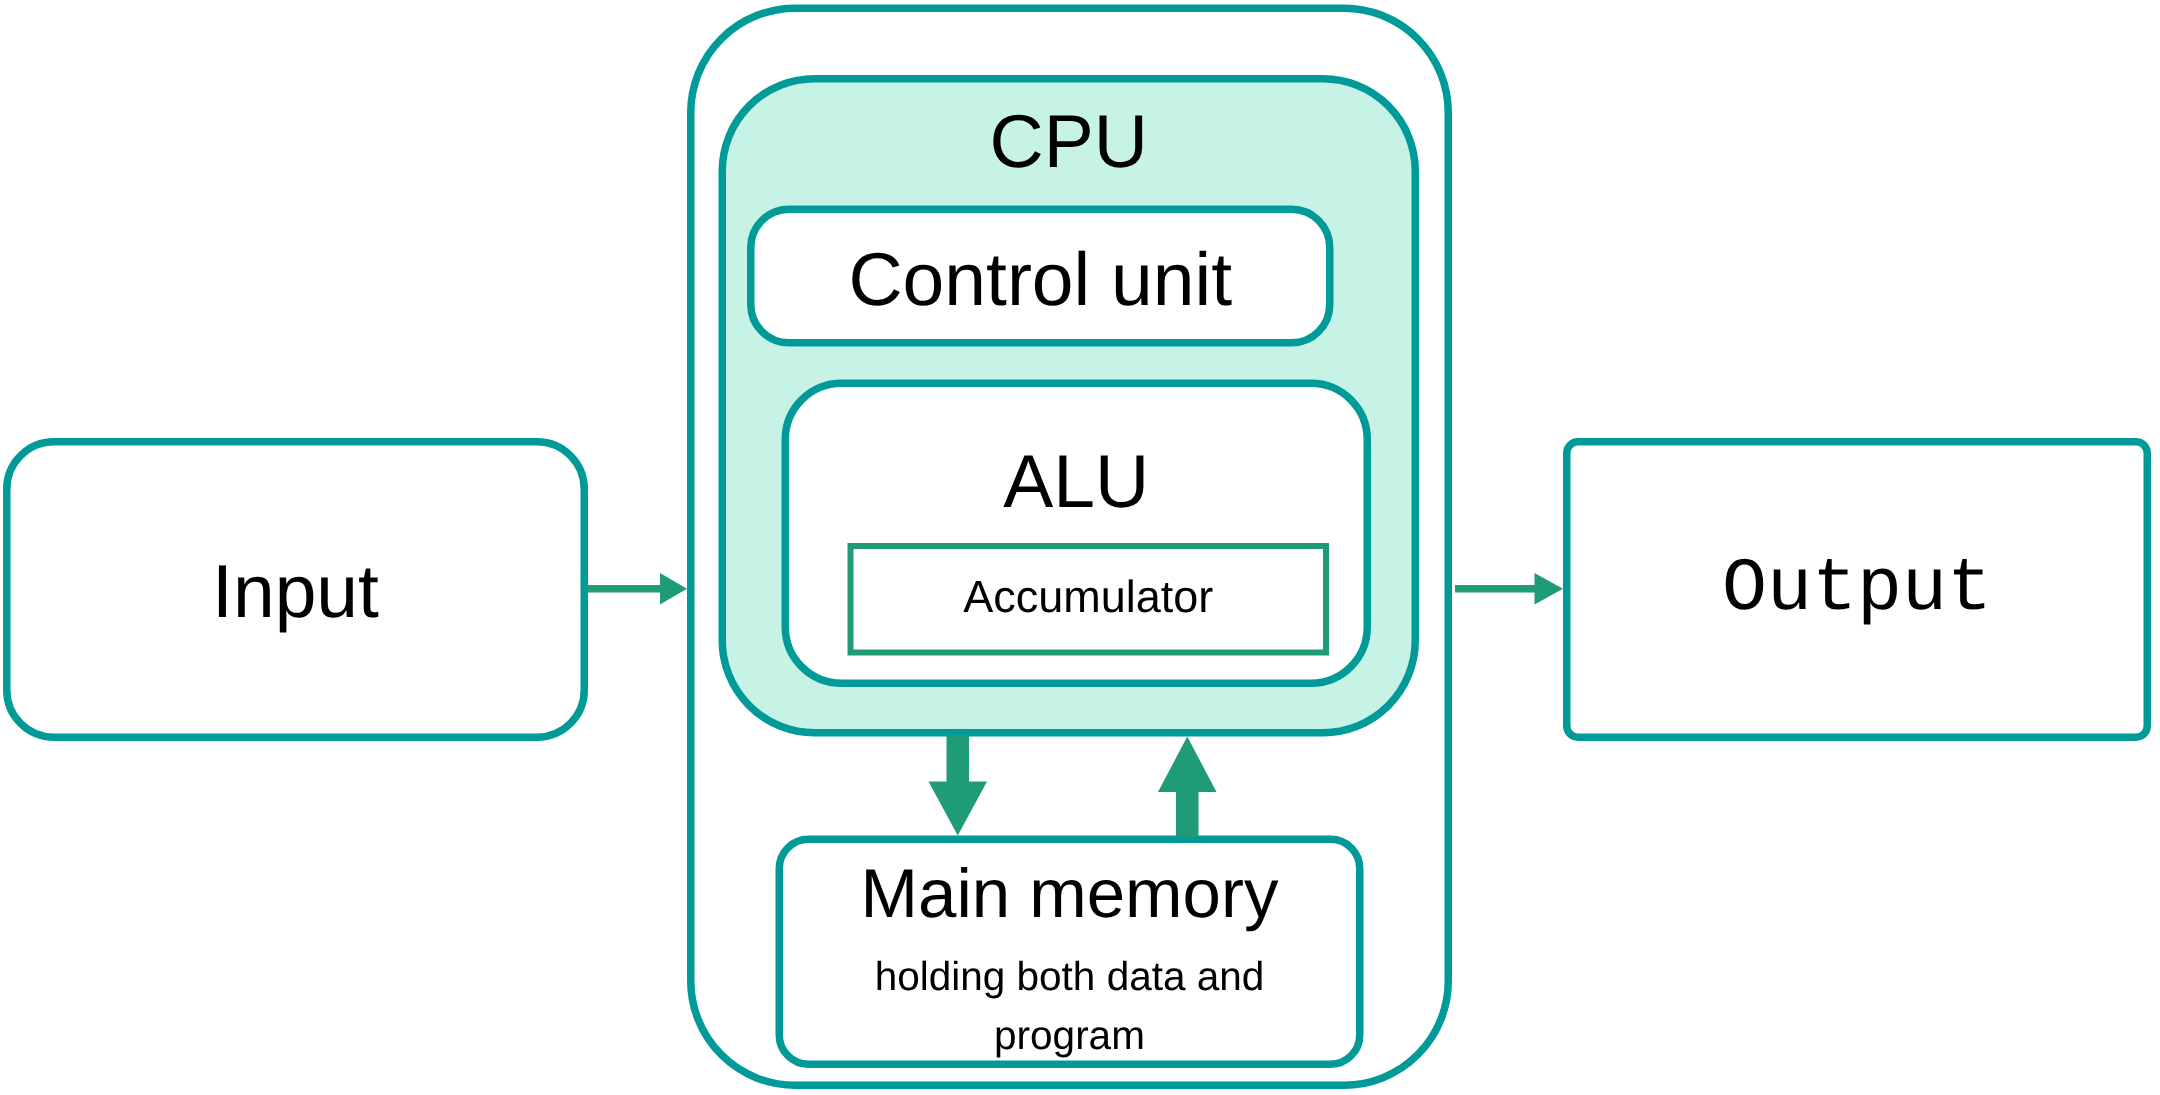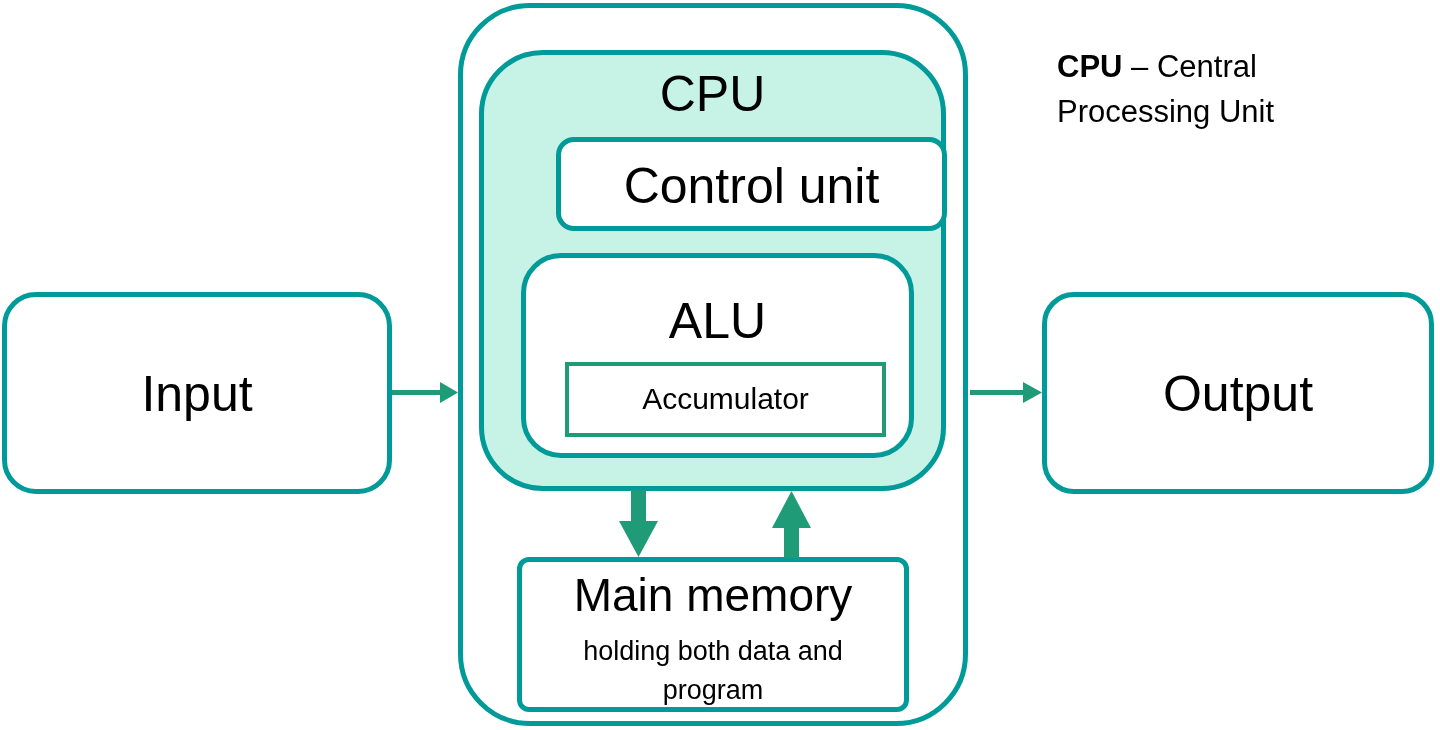--- a/index.html
+++ b/index.html
@@ -2,26 +2,26 @@
 <html><head>
 <meta charset="utf-8">
 <style>
   html, body { margin: 0; padding: 0; background: #ffffff; }
   body { width: 1440px; height: 730px; position: relative; overflow: hidden;
          font-family: "Liberation Sans", "DejaVu Sans", sans-serif; color: #000; }
   .box { position: absolute; box-sizing: border-box; border: 5px solid #009a98; background: #fff; }
   .txt { position: absolute; left: 0; right: 0; text-align: center; white-space: nowrap; }
   #outer { left: 458px; top: 3px; width: 510px; height: 723px; border-radius: 72px; }
   #cpu { left: 479px; top: 50px; width: 467px; height: 441px; border-radius: 64px; background: #c6f3e6; }
-  #control { left: 556px; top: 137px; width: 391px; height: 94px; border-radius: 18px; padding-left: 48px; }
+  #control { left: 498px; top: 137px; width: 391px; height: 94px; border-radius: 28px; padding-left: 48px; }
   #alu { left: 521px; top: 253px; width: 393px; height: 205px; border-radius: 40px; }
   #acc { left: 565px; top: 362px; width: 321px; height: 75px; border: 4px solid #1f9b78; border-radius: 0; }
-  #mem { left: 517px; top: 557px; width: 392px; height: 155px; border-radius: 12px; }
+  #mem { left: 517px; top: 557px; width: 392px; height: 155px; border-radius: 22px; }
   #input { left: 2px; top: 292px; width: 390px; height: 202px; border-radius: 34px; }
-  #output { left: 1042px; top: 292px; width: 392px; height: 202px; border-radius: 32px; }
+  #output { left: 1042px; top: 292px; width: 392px; height: 202px; border-radius: 10px; font-family: Liberation Mono, monospace; }
   .big { font-size: 50px; }
   .mid { font-size: 46px; }
   .small { font-size: 30px; }
   .tiny { font-size: 27px; }
   #legend { position: absolute; left: 1057px; top: 44px; font-size: 31px; line-height: 45px; }
   #legend p { margin: 0 0 45px 0; }
   #legend b { font-weight: bold; }
   svg#arrows { position: absolute; left: 0; top: 0; }
 </style>
 </head>
@@ -74,17 +74,13 @@
       <polygon points="619,521 658,521 638.5,557"></polygon>
     </g>
     <g>
       <rect x="784" y="526" width="15" height="32"></rect>
       <polygon points="772,528 811,528 791.5,491"></polygon>
     </g>
   </g>
 </svg>
 
 <div id="legend">
-  <p>
-    <b>CPU</b><span> – </span><span>Central</span><br>
-    <span>Processing Unit</span>
-  </p>
 </div>
 
 </body></html>

